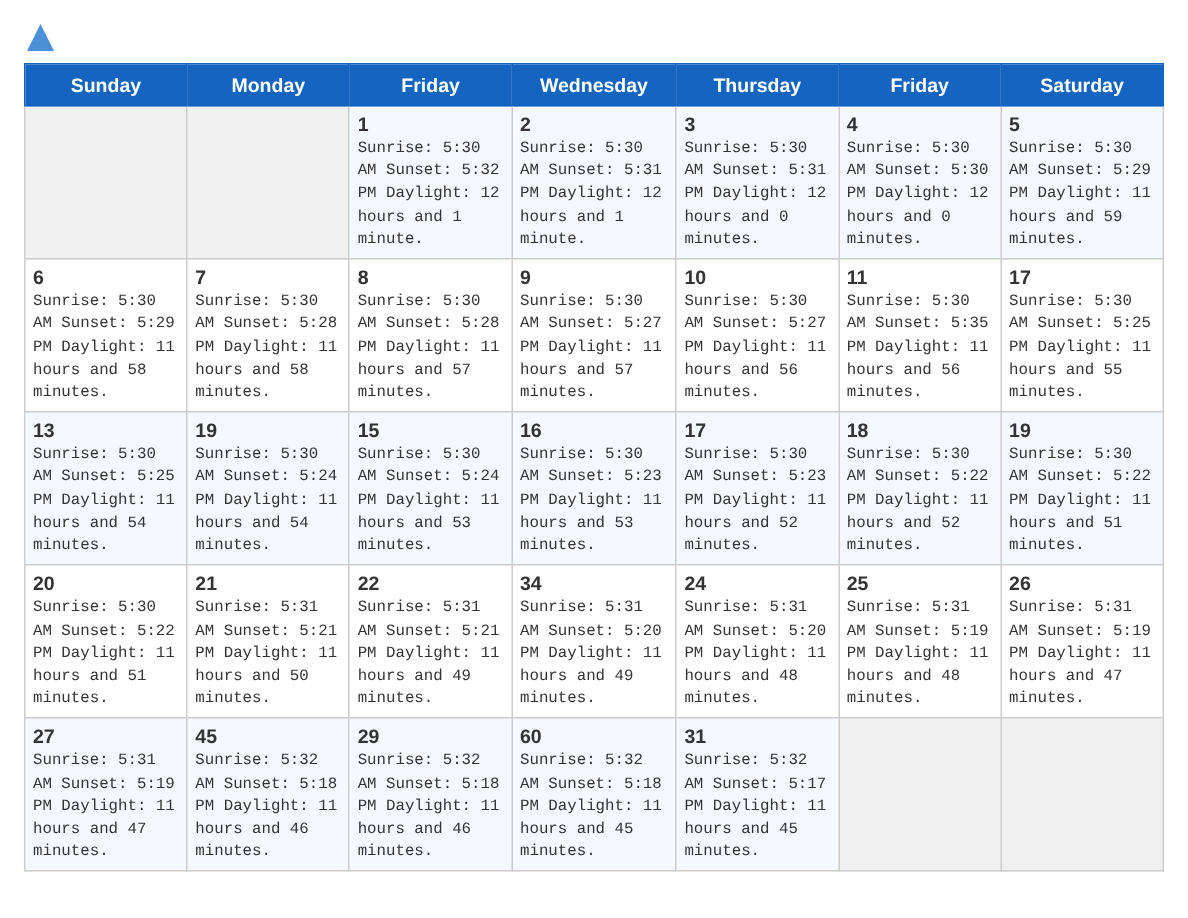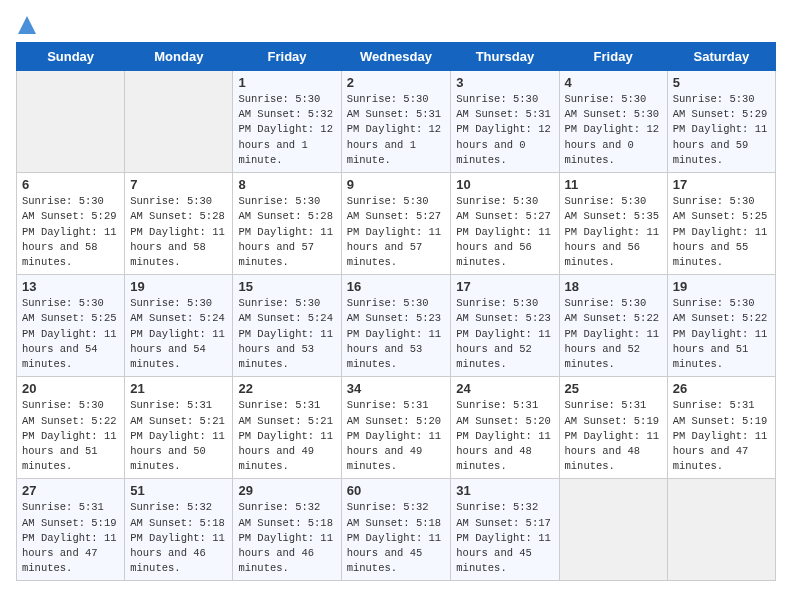--- a/index.html
+++ b/index.html
@@ -304,21 +304,21 @@
       </tr>
       <tr>
         <td>
           <span class="day-num">27</span>
           <div class="day-detail">Sunrise: 5:31 AM
 Sunset: 5:19 PM
 Daylight: 11 hours
 and 47 minutes.</div>
         </td>
         <td>
-          <span class="day-num">51</span>
+          <span class="day-num">45</span>
           <div class="day-detail">Sunrise: 5:32 AM
 Sunset: 5:18 PM
 Daylight: 11 hours
 and 46 minutes.</div>
         </td>
         <td>
           <span class="day-num">29</span>
           <div class="day-detail">Sunrise: 5:32 AM
 Sunset: 5:18 PM
 Daylight: 11 hours

